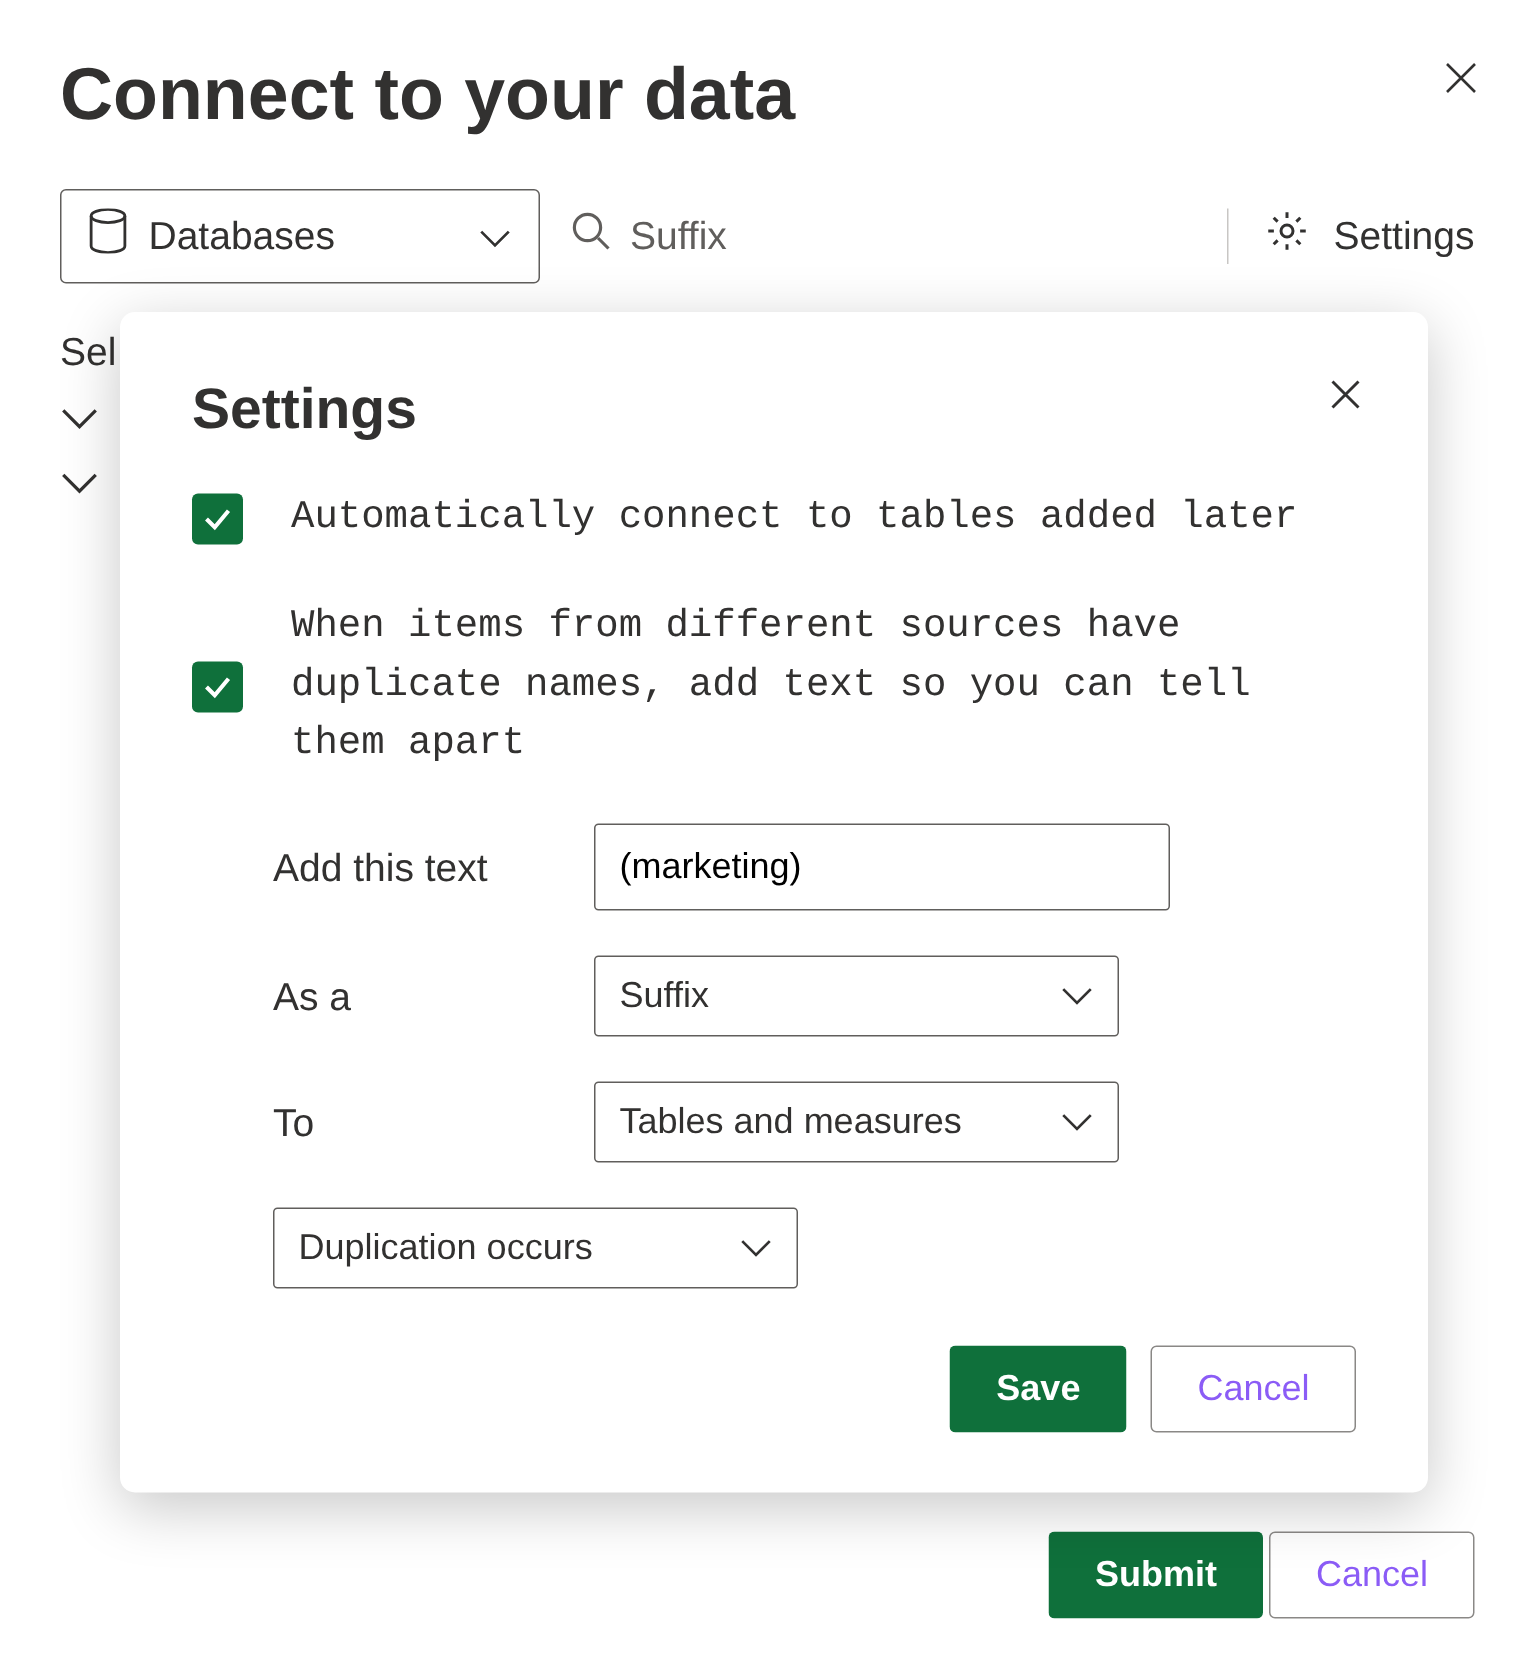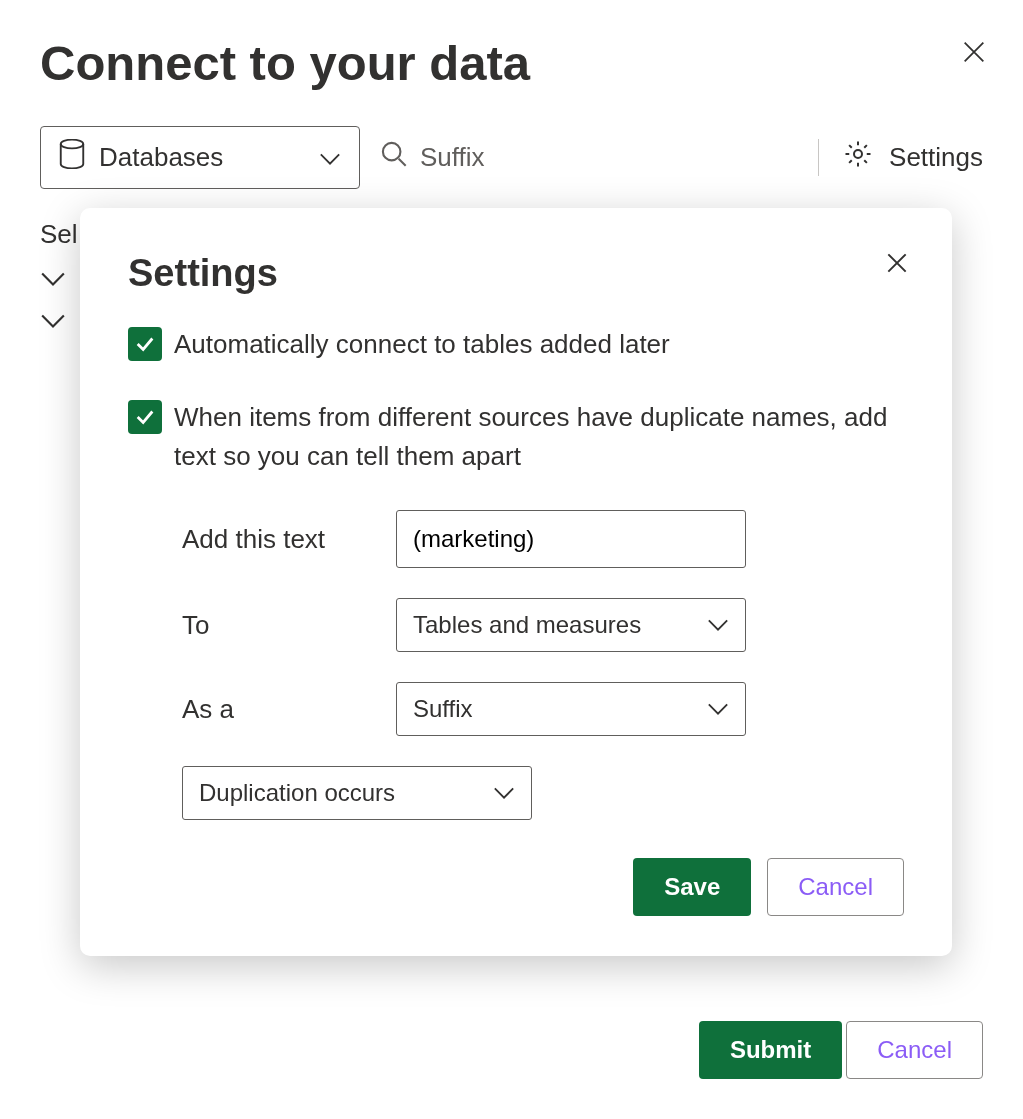--- a/index.html
+++ b/index.html
@@ -110,23 +110,24 @@
     }
     .modal-close {
       position: absolute;
       top: 42px;
       right: 42px;
       cursor: pointer;
     }
     .modal-close svg { width: 26px; height: 26px; stroke: #323130; }
     .check-row {
       display: flex;
-      gap: 12px;
+      gap: 32px;
       margin-bottom: 34px;
-      align-items: flex-start;
+      align-items: center;
+      font-family: Liberation Mono, monospace;
     }
     .checkbox {
       width: 34px;
       height: 34px;
       border-radius: 4px;
       background: #0f703b;
       display: flex;
       align-items: center;
       justify-content: center;
       flex-shrink: 0;
@@ -146,21 +147,21 @@
     }
     .field-label {
       width: 214px;
       font-size: 26px;
     }
     .field-input {
       border: 1px solid #605e5c;
       border-radius: 3px;
       padding: 14px 16px;
       font-size: 24px;
-      width: 350px;
+      width: 384px;
       font-family: inherit;
     }
     .field-select {
       border: 1px solid #605e5c;
       border-radius: 3px;
       padding: 12px 16px;
       font-size: 24px;
       width: 350px;
       display: flex;
       align-items: center;
@@ -266,38 +267,38 @@
     </div>
     <div class="check-label">When items from different sources have duplicate names, add text so you can tell them apart</div>
   </div>
 
   <div class="field-block">
     <div class="field-row">
       <div class="field-label">Add this text</div>
       <input class="field-input" value="(marketing)" style="">
     </div>
     <div class="field-row">
+      <div class="field-label">As a</div>
+      <div class="field-select">
+        <span>Suffix</span>
+        <svg width="22" height="14" viewBox="0 0 24 14" fill="none" stroke="#323130" stroke-width="2">
+            <path d="M2 2 L12 12 L22 2"></path>
+          </svg>
+      </div>
+    </div>
+    <div class="field-row">
       <div class="field-label">To</div>
       <div class="field-select">
         <span>Tables and measures</span>
         <svg width="22" height="14" viewBox="0 0 24 14" fill="none" stroke="#323130" stroke-width="2">
             <path d="M2 2 L12 12 L22 2"></path>
           </svg>
       </div>
     </div>
     <div class="field-row">
-      <div class="field-label">As a</div>
-      <div class="field-select">
-        <span>Suffix</span>
-        <svg width="22" height="14" viewBox="0 0 24 14" fill="none" stroke="#323130" stroke-width="2">
-            <path d="M2 2 L12 12 L22 2"></path>
-          </svg>
-      </div>
-    </div>
-    <div class="field-row">
       <div class="field-select">
         <span>Duplication occurs</span>
         <svg width="22" height="14" viewBox="0 0 24 14" fill="none" stroke="#323130" stroke-width="2">
             <path d="M2 2 L12 12 L22 2"></path>
           </svg>
       </div>
     </div>
   </div>
 
   <div class="modal-footer">

